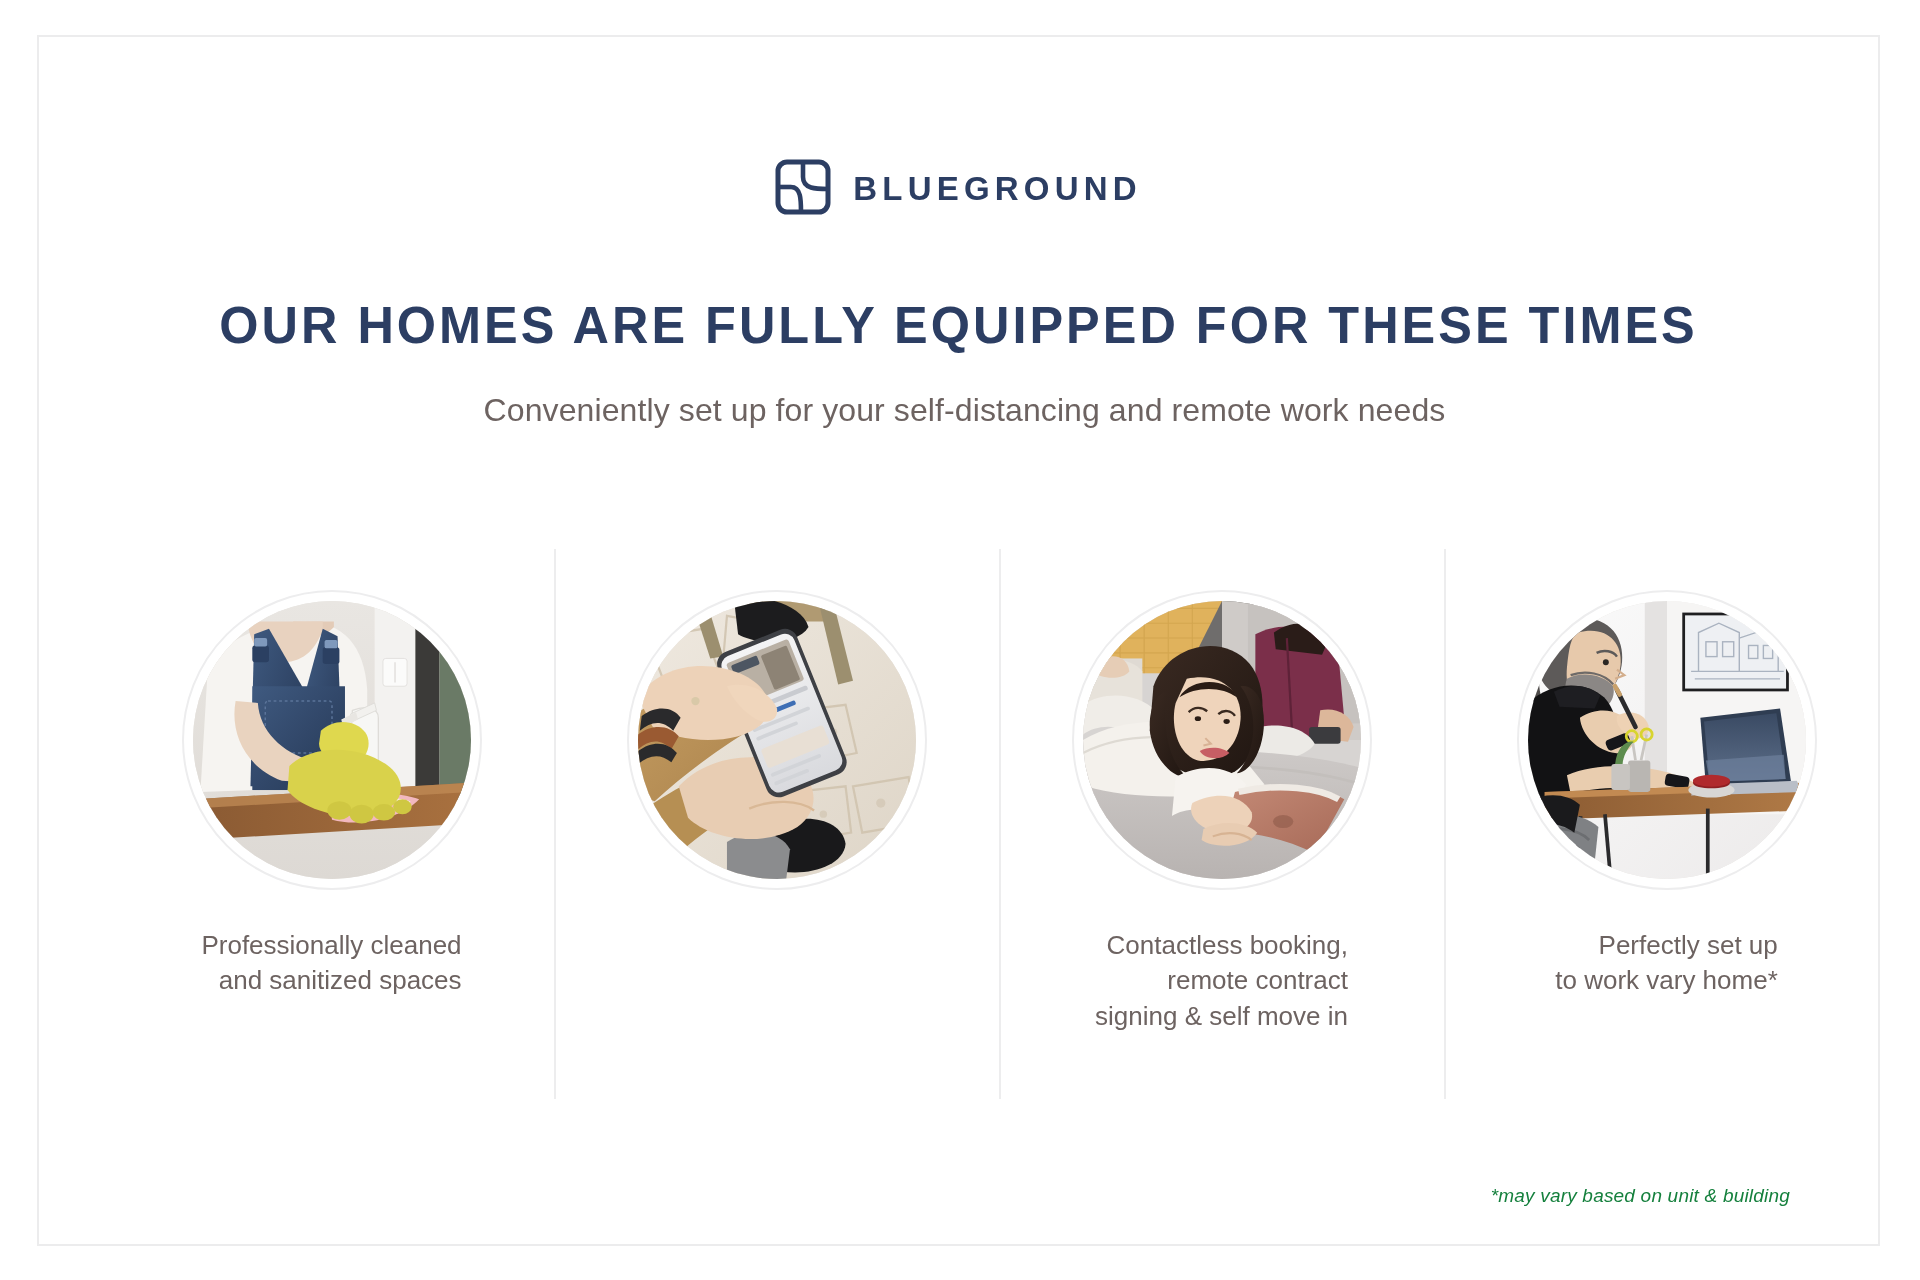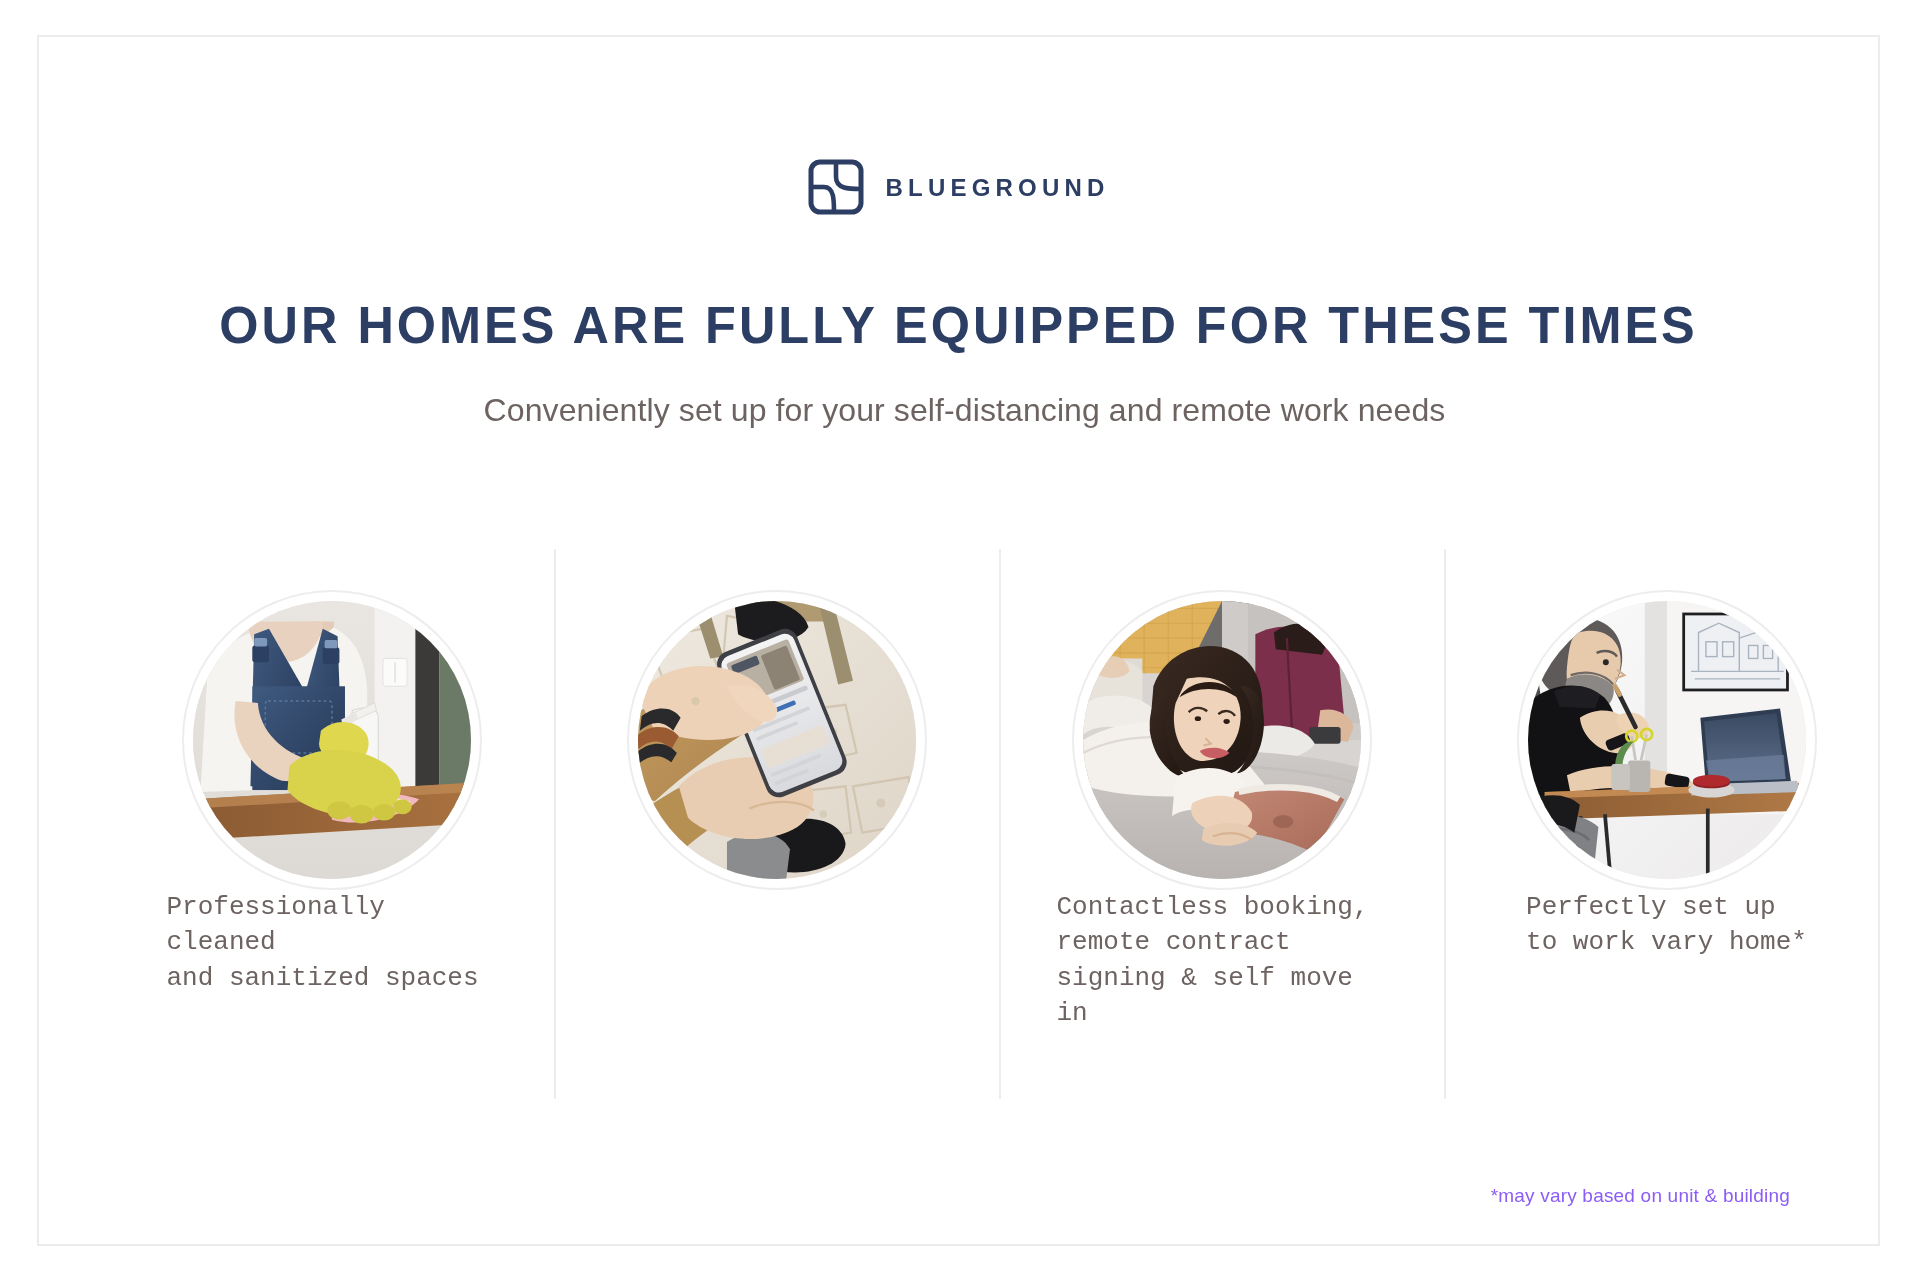--- a/index.html
+++ b/index.html
@@ -39,21 +39,21 @@
     right: 0;
     top: 122px;
     display: flex;
     align-items: center;
     justify-content: center;
     gap: 22px;
   }
   .logo-mark { width: 56px; height: 56px; display: block; }
   .logo-word {
     font-family: "Liberation Sans", sans-serif;
-    font-size: 24px;
+    font-size: 33px;
     font-weight: 700;
     letter-spacing: 5.2px;
     color: #2c3e63;
     line-height: 1;
     padding-top: 2px;
   }
 
   
   .headline {
     position: absolute;
@@ -124,37 +124,39 @@
     position: relative;
     width: 100%;
     height: 100%;
     border-radius: 50%;
     overflow: hidden;
     background: #e6e3df;
   }
   .circle svg { display: block; width: 100%; height: 100%; }
 
   .caption {
-    text-align: left;
-    font-family: Liberation Mono, monospace;
+    margin-top: 38px;
+    text-align: right;
+    font-family: Liberation Sans, sans-serif;
     font-size: 26px;
     line-height: 1.36;
     color: #6d6361;
     white-space: pre-line;
     max-width: 330px;
   }
 
   
   .footnote {
     position: absolute;
     right: 88px;
     top: 1148px;
     font-family: "Liberation Sans", sans-serif;
+    font-style: italic;
     font-size: 19px;
-    color: #8b5cf6;
+    color: #15803d;
     letter-spacing: 0.2px;
   }
 </style>
 </head>
 <body>
 
 <div class="page">
   <div class="frame">
 
     <div class="logo-lockup">

